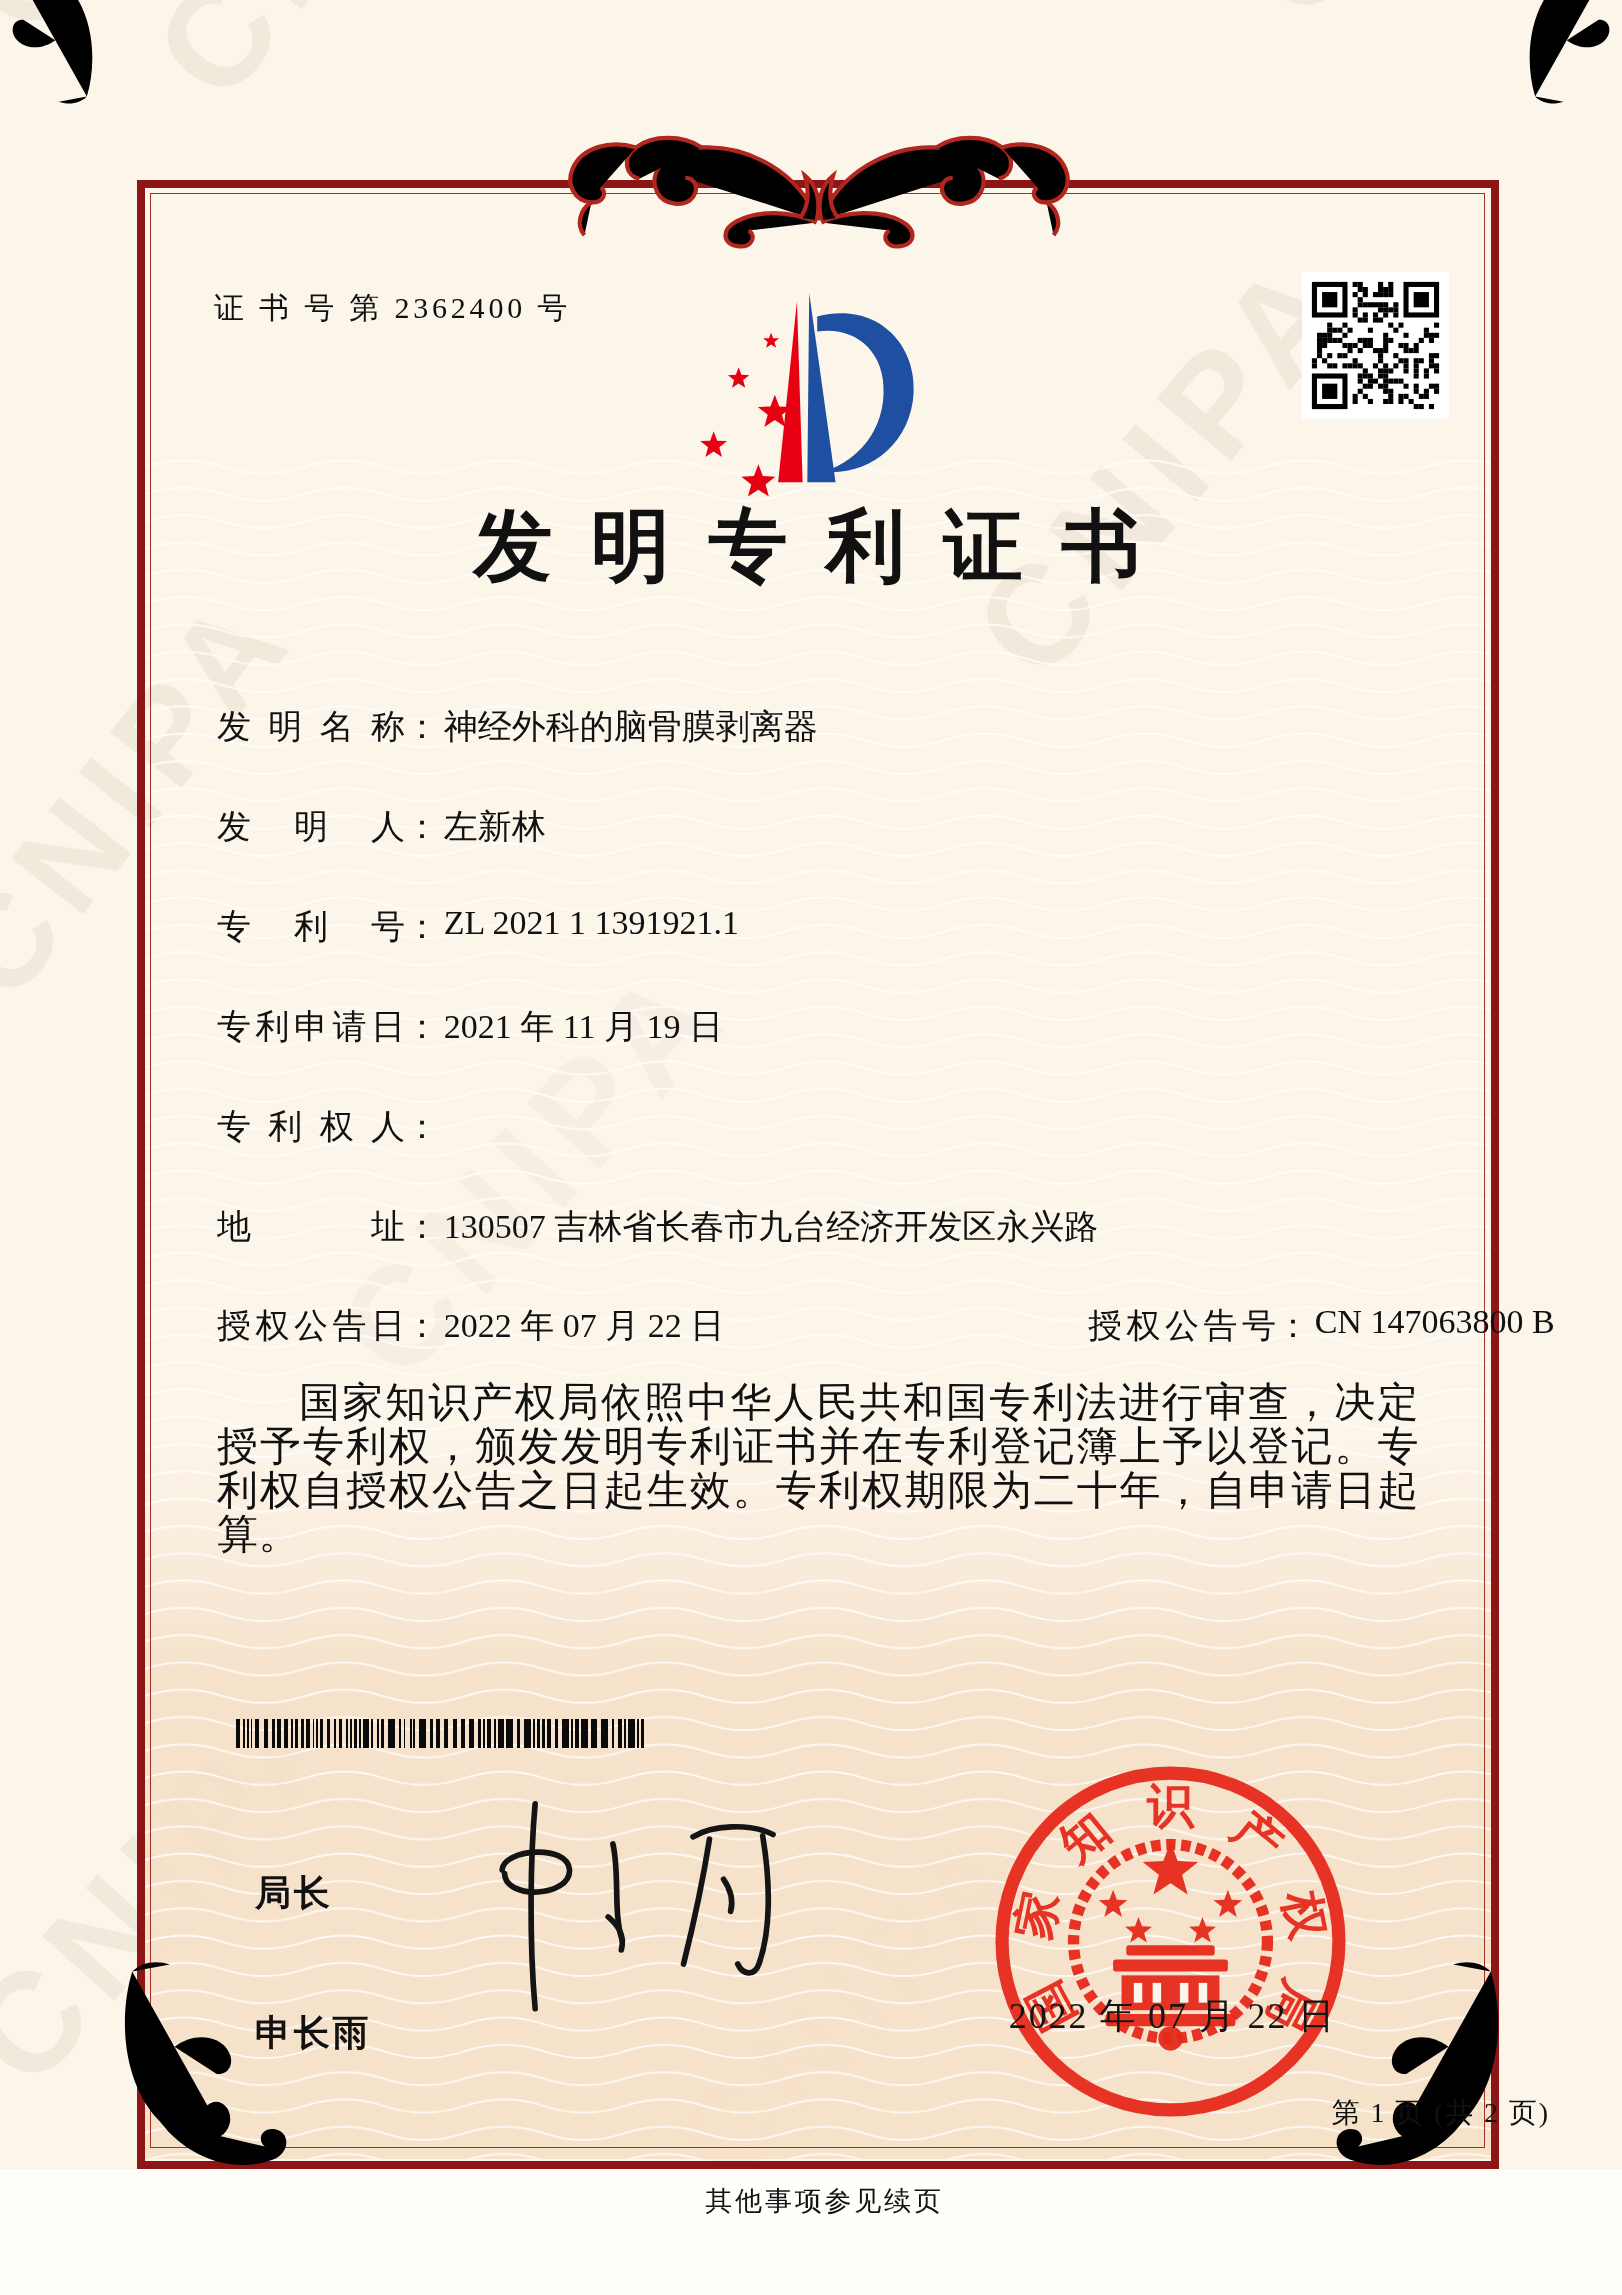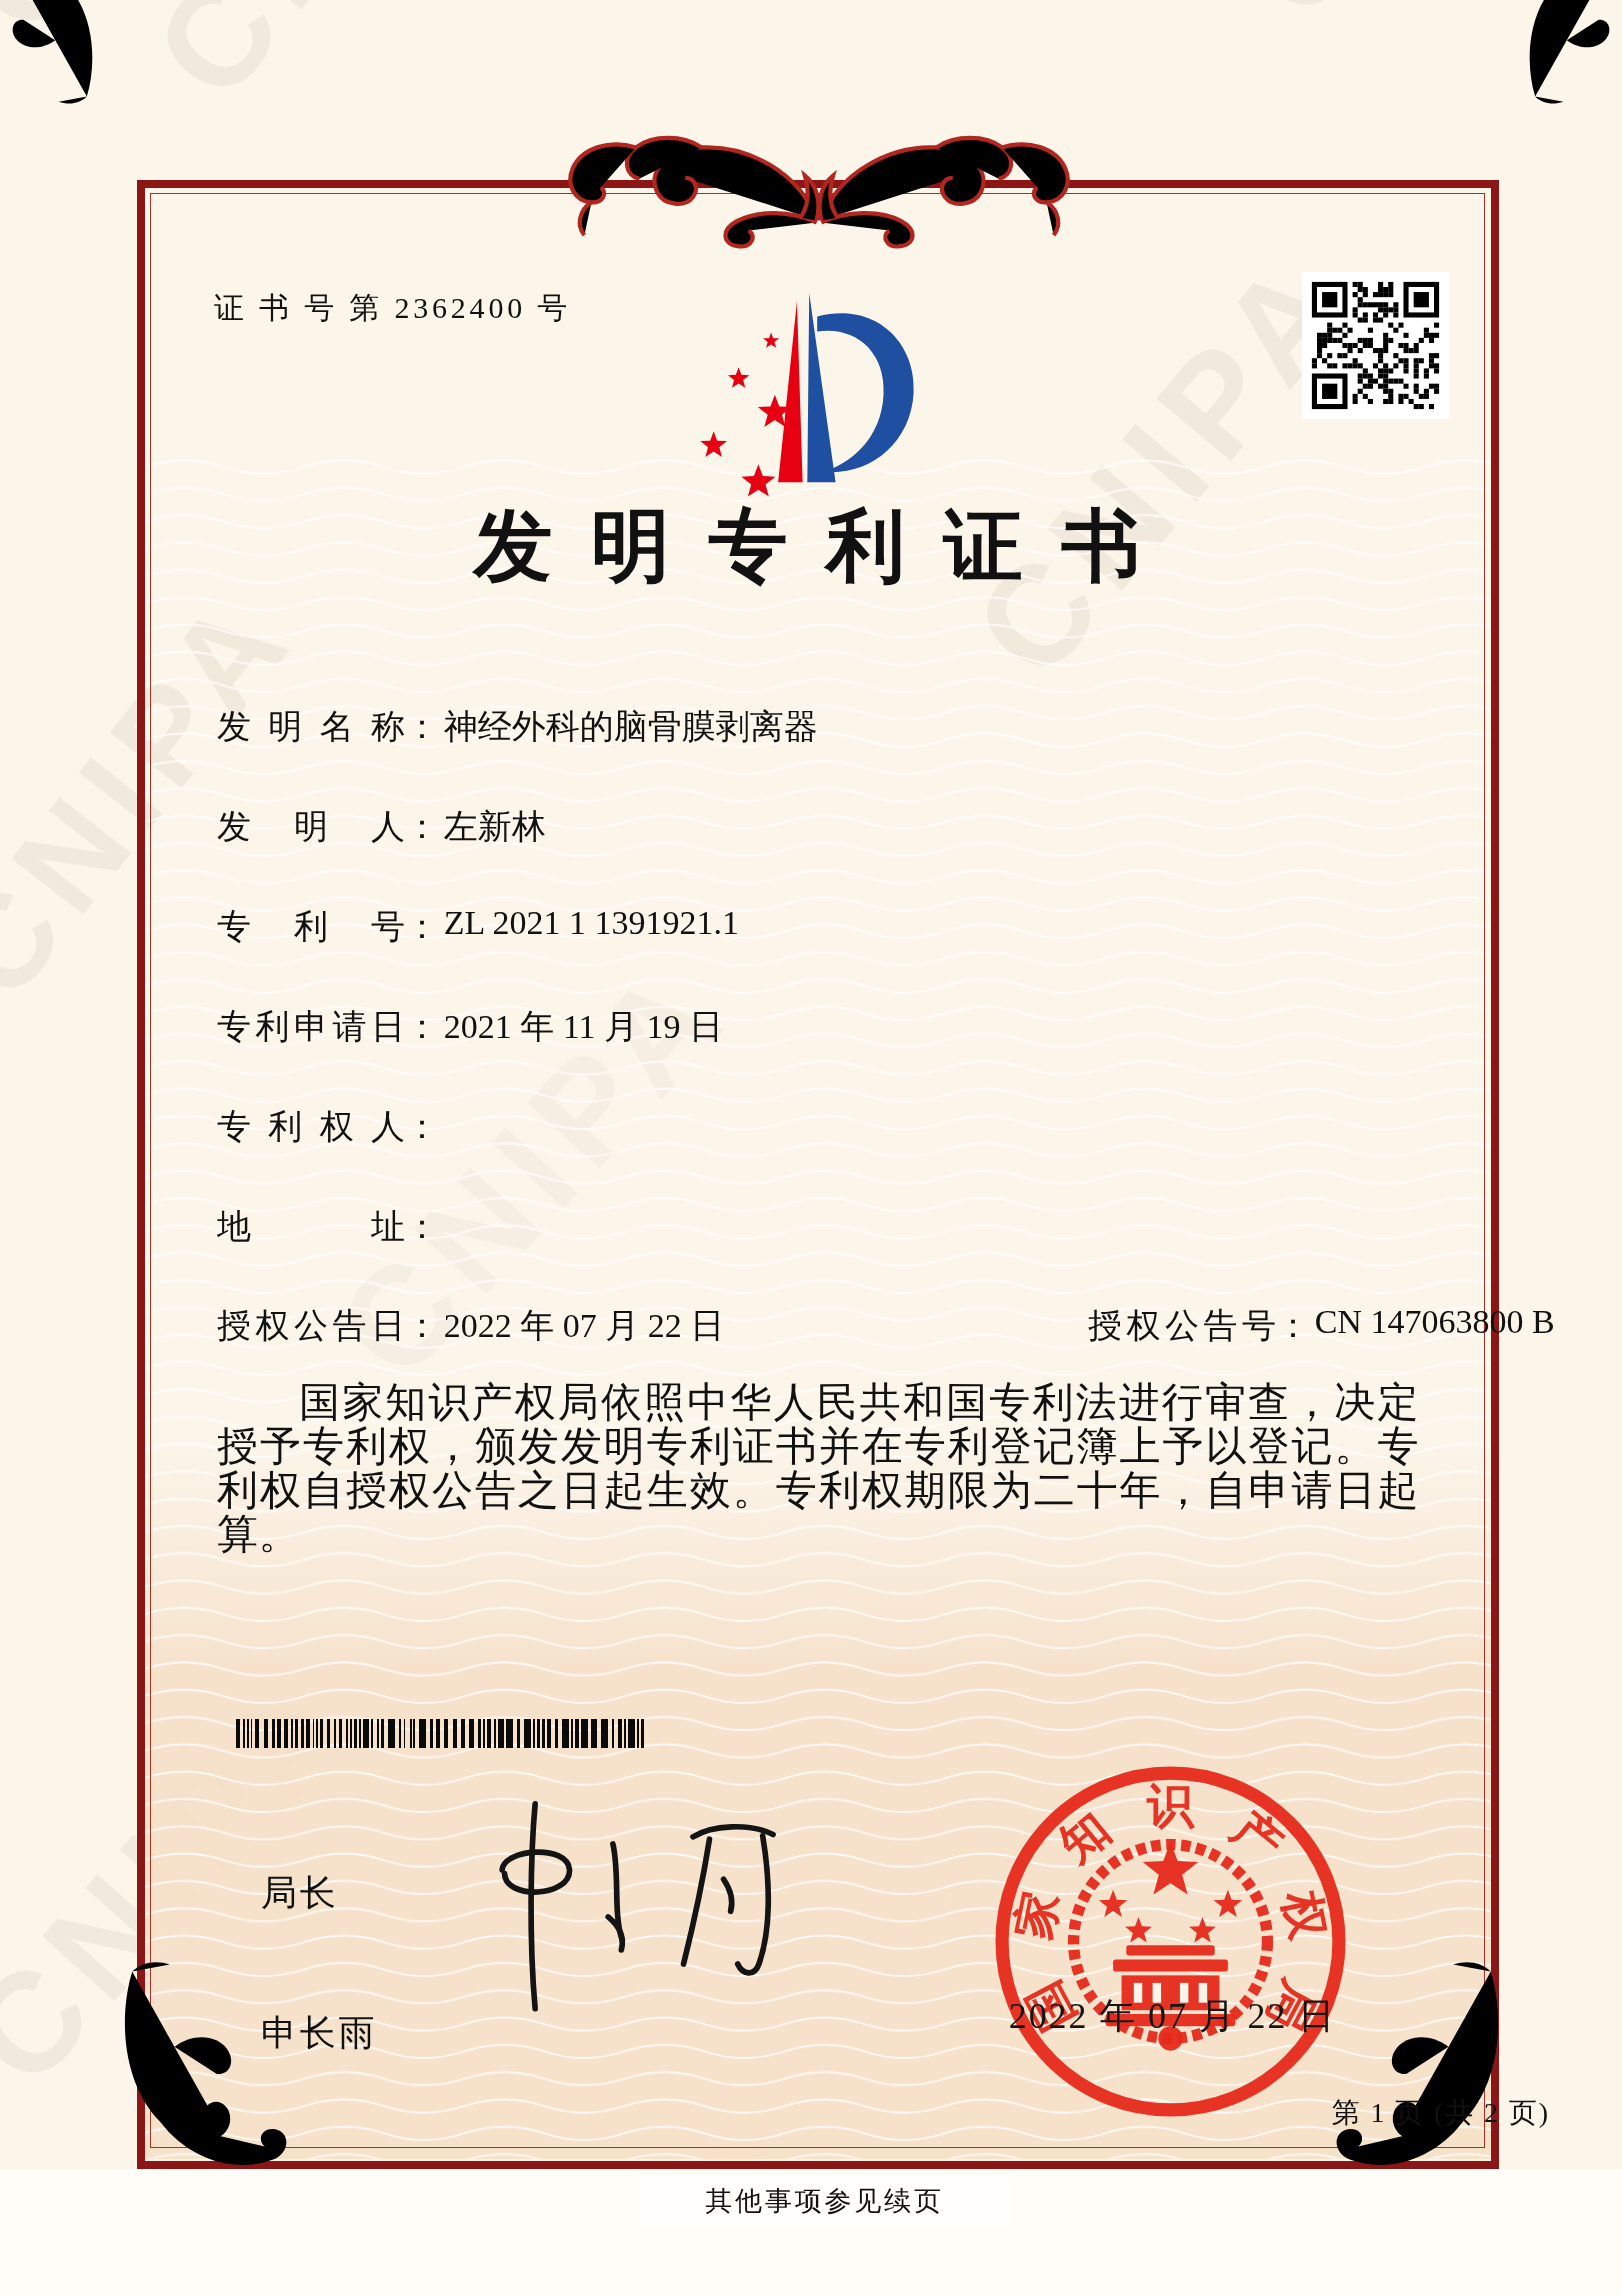--- a/index.html
+++ b/index.html
@@ -49,23 +49,23 @@
   .body-text{
     left:217px;top:1380px;width:1202px;font-size:41px;line-height:44px;
     text-align:justify;letter-spacing:0.5px;
   }
   .body-text p{margin:0;text-indent:2em;}
   
   .barcode{left:236px;top:1719px;width:415px;height:29px;white-space:nowrap;overflow:hidden;}
   .barcode i{display:inline-block;height:100%;background:#0a0a0a;}
   
   .sig-label{
-    position:absolute;left:261px;
+    position:absolute;left:255px;
     font-family:"Liberation Sans","DejaVu Sans",sans-serif;
-    font-weight:normal;font-size:36px;letter-spacing:2.8px;
+    font-weight:bold;font-size:36px;letter-spacing:2.8px;
   }
   .sig-svg path{fill:none;stroke:#141414;stroke-width:12px;stroke-linecap:round;}
   
   .seal-wrap{left:987px;top:1758px;width:367px;height:367px;}
   .seal-arc span{
     position:absolute;left:50%;top:50%;
     font-size:47px;font-weight:bold;color:rgba(229,41,26,0.95);
     font-family:"Liberation Serif","DejaVu Serif",serif;
   }
   .seal-date{
@@ -399,20 +399,21 @@
       <span>人</span>
     </span>
     <span class="f-colon">：</span>
 </div>
 <div class="f-row" style="top:1204px;">
   <span class="f-label">
       <span>地</span>
       <span>址</span>
     </span>
     <span class="f-colon">：</span>
+  <span class="f-value">130507 吉林省长春市九台经济开发区永兴路</span>
 </div>
 
 <div class="f-row" style="top:1303px;width:1272px;">
   <span class="f-label">
       <span>授</span>
       <span>权</span>
       <span>公</span>
       <span>告</span>
       <span>日</span>
     </span>

